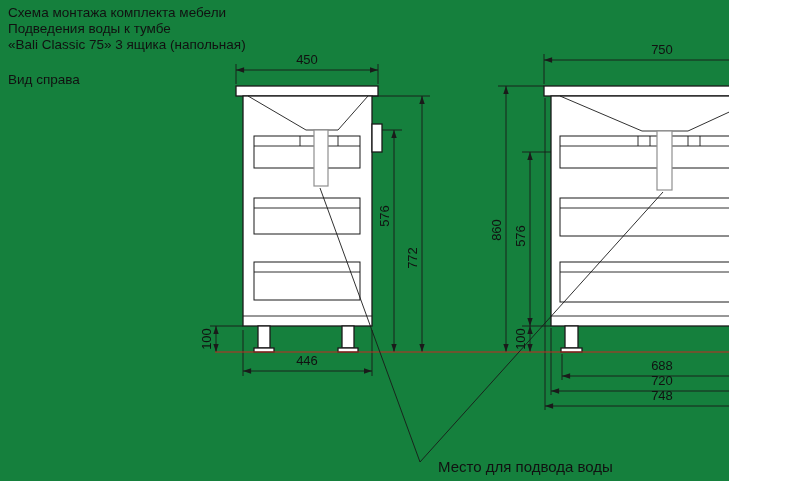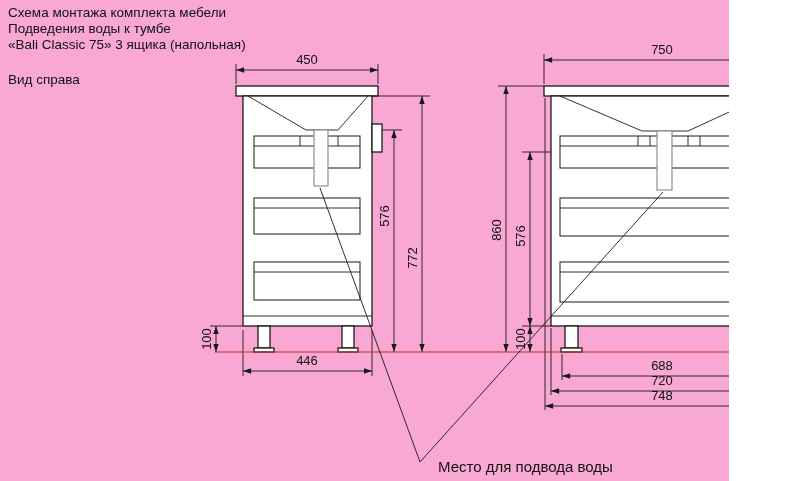--- a/index.html
+++ b/index.html
@@ -1,20 +1,20 @@
 <!DOCTYPE html>
 <html><head>
 <meta charset="utf-8">
 <style>
   html, body { margin: 0; padding: 0; background: #ffffff; }
   .page {
     position: relative;
     width: 729px;
     height: 481px;
-    background: #f9a8d4;
+    background: #15803d;
     font-family: "Liberation Sans", sans-serif;
     overflow: hidden;
   }
   svg { display: block; }
   text {
     font-family: "Liberation Sans", sans-serif;
     fill: #111111;
   }
   .hdr  { font-size: 13.5px; }
   .dim  { font-size: 13px; text-anchor: middle; }

